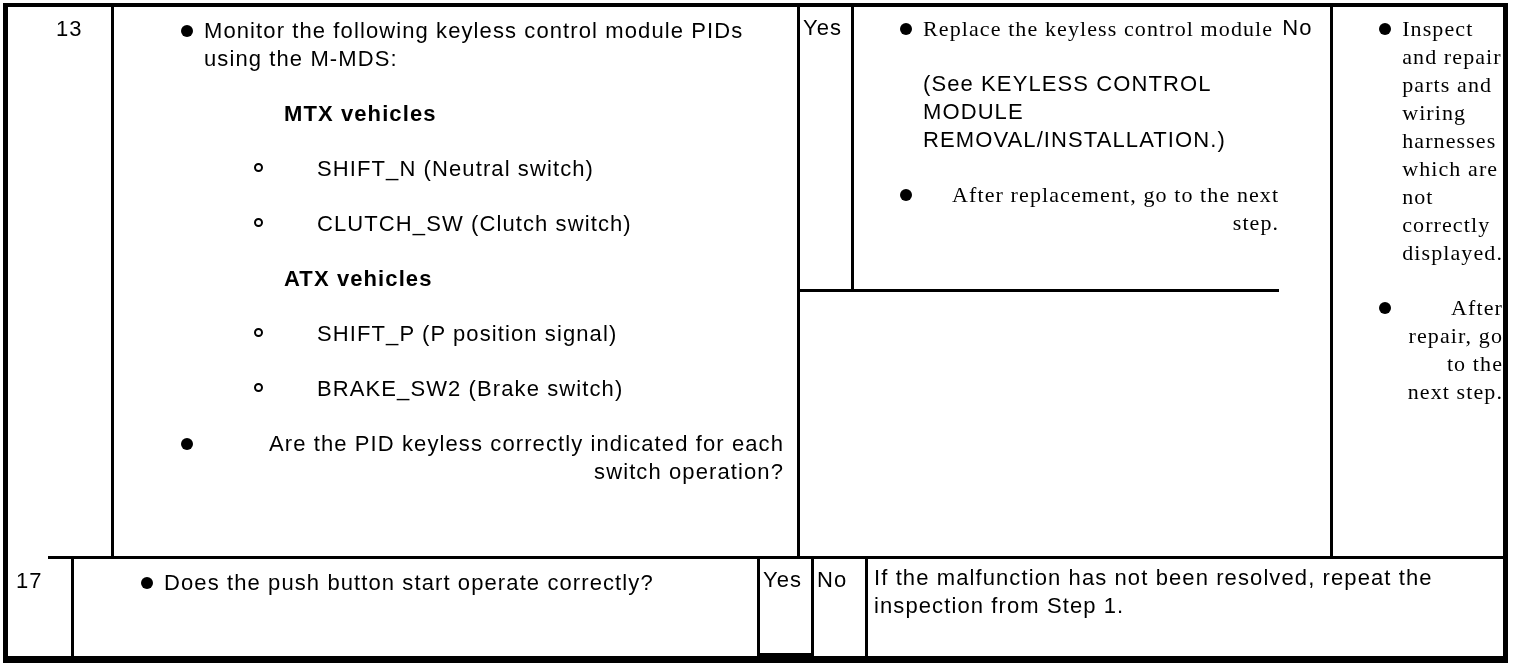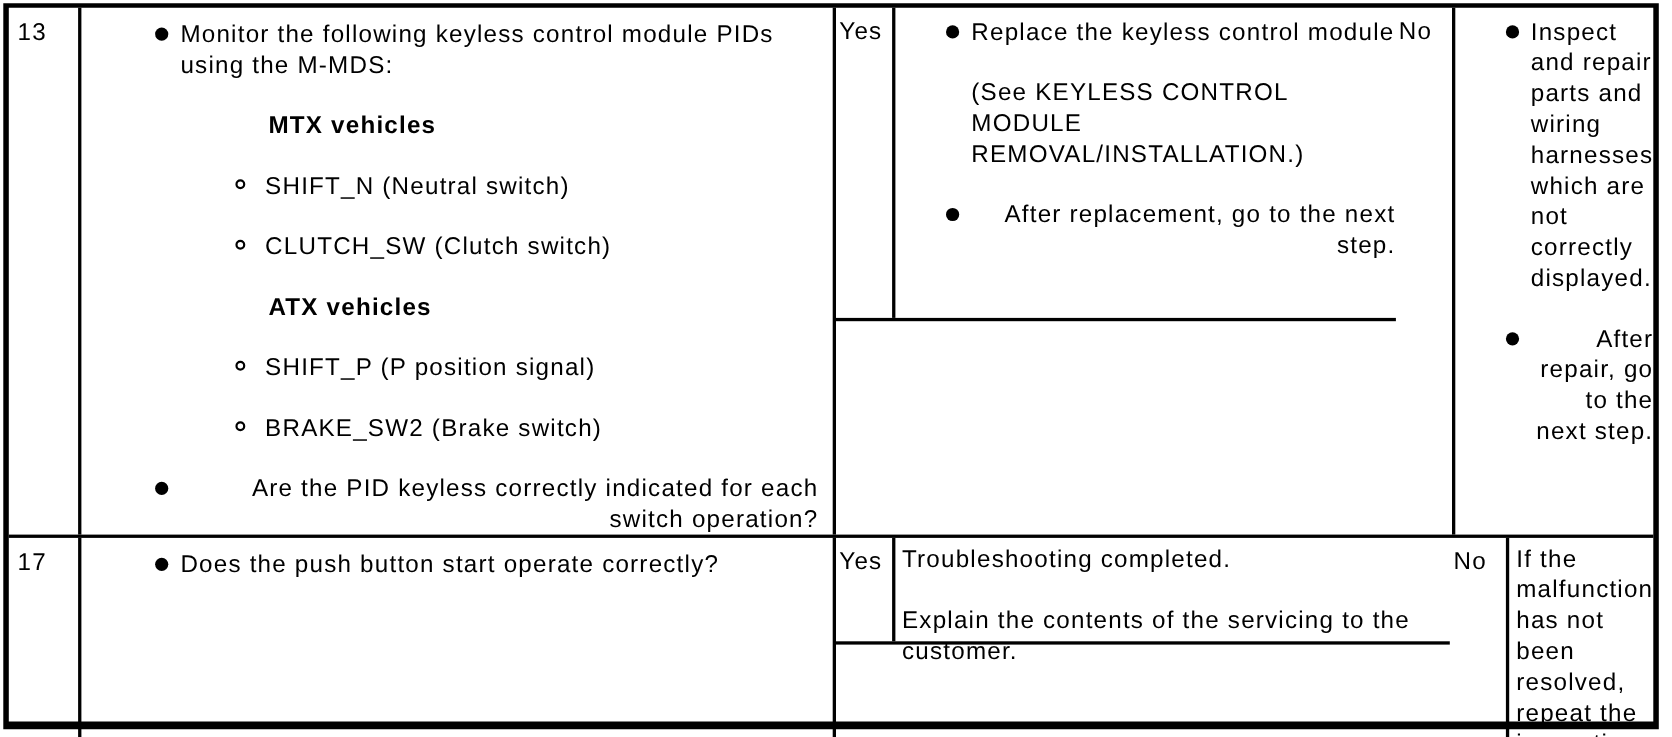--- a/index.html
+++ b/index.html
@@ -12,21 +12,21 @@
   }
   .tbl {
     position: absolute; left: 3px; top: 3px;
     width: 1505px; height: 660px;
     border-style: solid; border-color: #000;
     border-width: 4px 5px 7px 5px;
     display: flex; flex-direction: column;
     background: #fff;
   }
   .row { display: flex; }
-  .row-13 { height: 555px; border-bottom: 3px solid #000; }
+  .row-13 { height: 555px; border-bottom: 3px solid #000; margin-left: 40px; }
   .row-14 { flex: 1; }
 
   .cell-step {
     width: 66px; flex-shrink: 0;
     border-right: 3px solid #000;
     padding: 8px 0 0 8px;
   }
   .cell-action {
     width: 686px; flex-shrink: 0;
     border-right: 3px solid #000;
@@ -46,39 +46,39 @@
   }
   .cell-result { flex: 1; padding: 8px 0 0 0; }
   .cell-result-plain { flex: 1; padding: 5px 0 0 6px; }
 
   
   .item { display: flex; margin-bottom: 27px; }
   .item:last-child { margin-bottom: 0; text-align: right; }
 
   .ind-main  { margin-left: 51px; }   
   .ind-res   { margin-left: 46px; }   
-  .ind-sub   { margin-left: 124px; }  
+  .ind-sub   { margin-left: 124px; gap: 36px; }  
   .ind-head  { margin-left: 154px; }  
   .ind-plain { margin-left: 69px; }   
 
   .blt {
     width: 12px; height: 12px; flex-shrink: 0;
     background: #000; border-radius: 50%;
     margin-top: 8px;
   }
   .circ {
     width: 9px; height: 9px; flex-shrink: 0;
     border: 2.5px solid #000; border-radius: 50%;
     background: #fff; margin-top: 8px;
   }
   .blt + .txt  { margin-left: 11px; }
   .circ + .txt { margin-left: 18px; }
 
   .txt-a  { max-width: 580px; }  
-  .txt-r  { max-width: 590px; }  
+  .txt-r  { max-width: 590px; font-family: Liberation Serif, serif; }  
   .txt-see{ max-width: 440px; }  
   .txt-p  { max-width: 600px; }  
 
   .bold { font-weight: bold; }
   .gap-blank { height: 28px; }   
 </style>
 </head>
 <body>
 
 <div class="tbl">
@@ -174,25 +174,20 @@
         <span class="txt txt-a">Does the push button start operate correctly?</span>
       </div>
     </div>
 
     <div class="results">
 
       <div class="subrow subrow-14yes">
         <div class="cell-yn">
           <span>Yes</span>
         </div>
-        <div class="cell-result-plain">
-          <div class="txt txt-p">Troubleshooting completed.</div>
-          <div class="gap-blank"></div>
-          <div class="txt txt-p">Explain the contents of the servicing to the customer.</div>
-        </div>
       </div>
 
       <div class="subrow subrow-14no">
         <div class="cell-yn">
           <span>No</span>
         </div>
         <div class="cell-result-plain">
           <div class="txt txt-p">If the malfunction has not been resolved, repeat the inspection from Step 1.</div>
         </div>
       </div>

